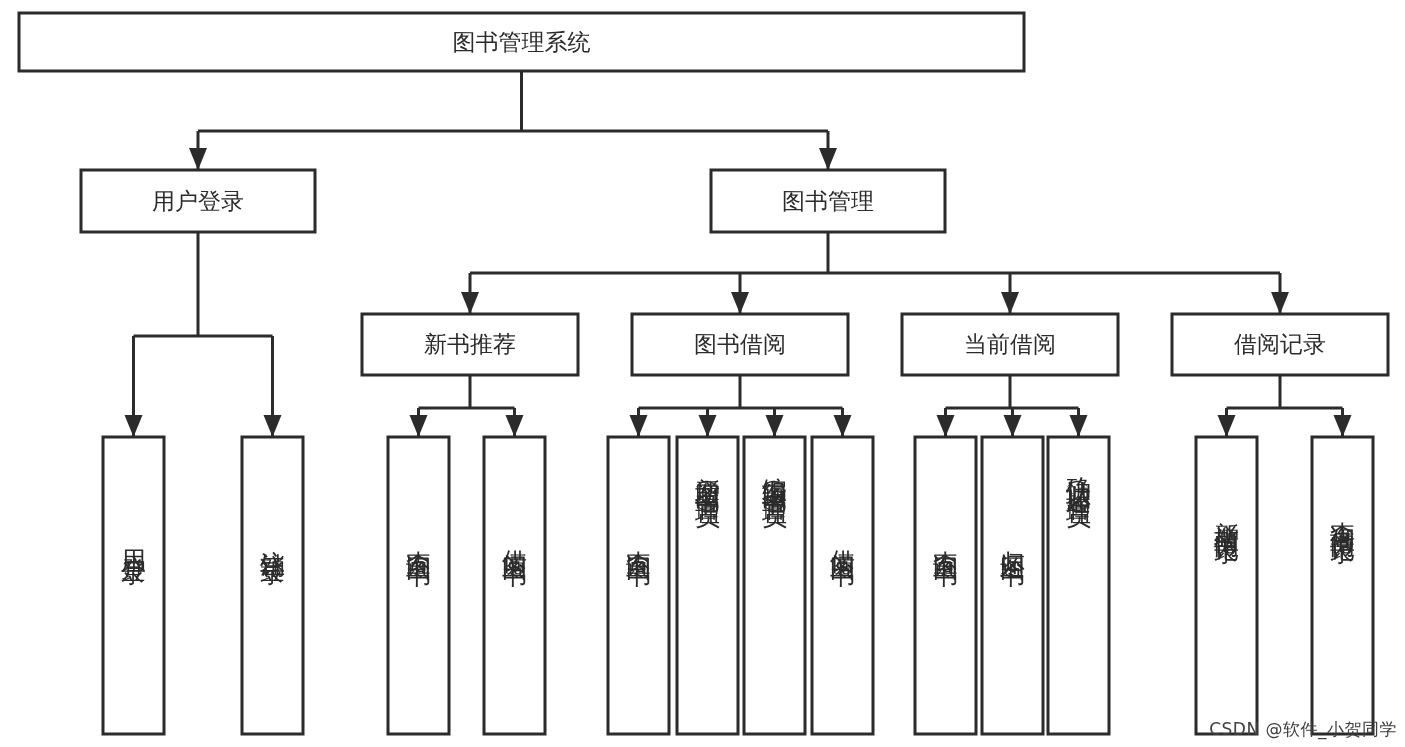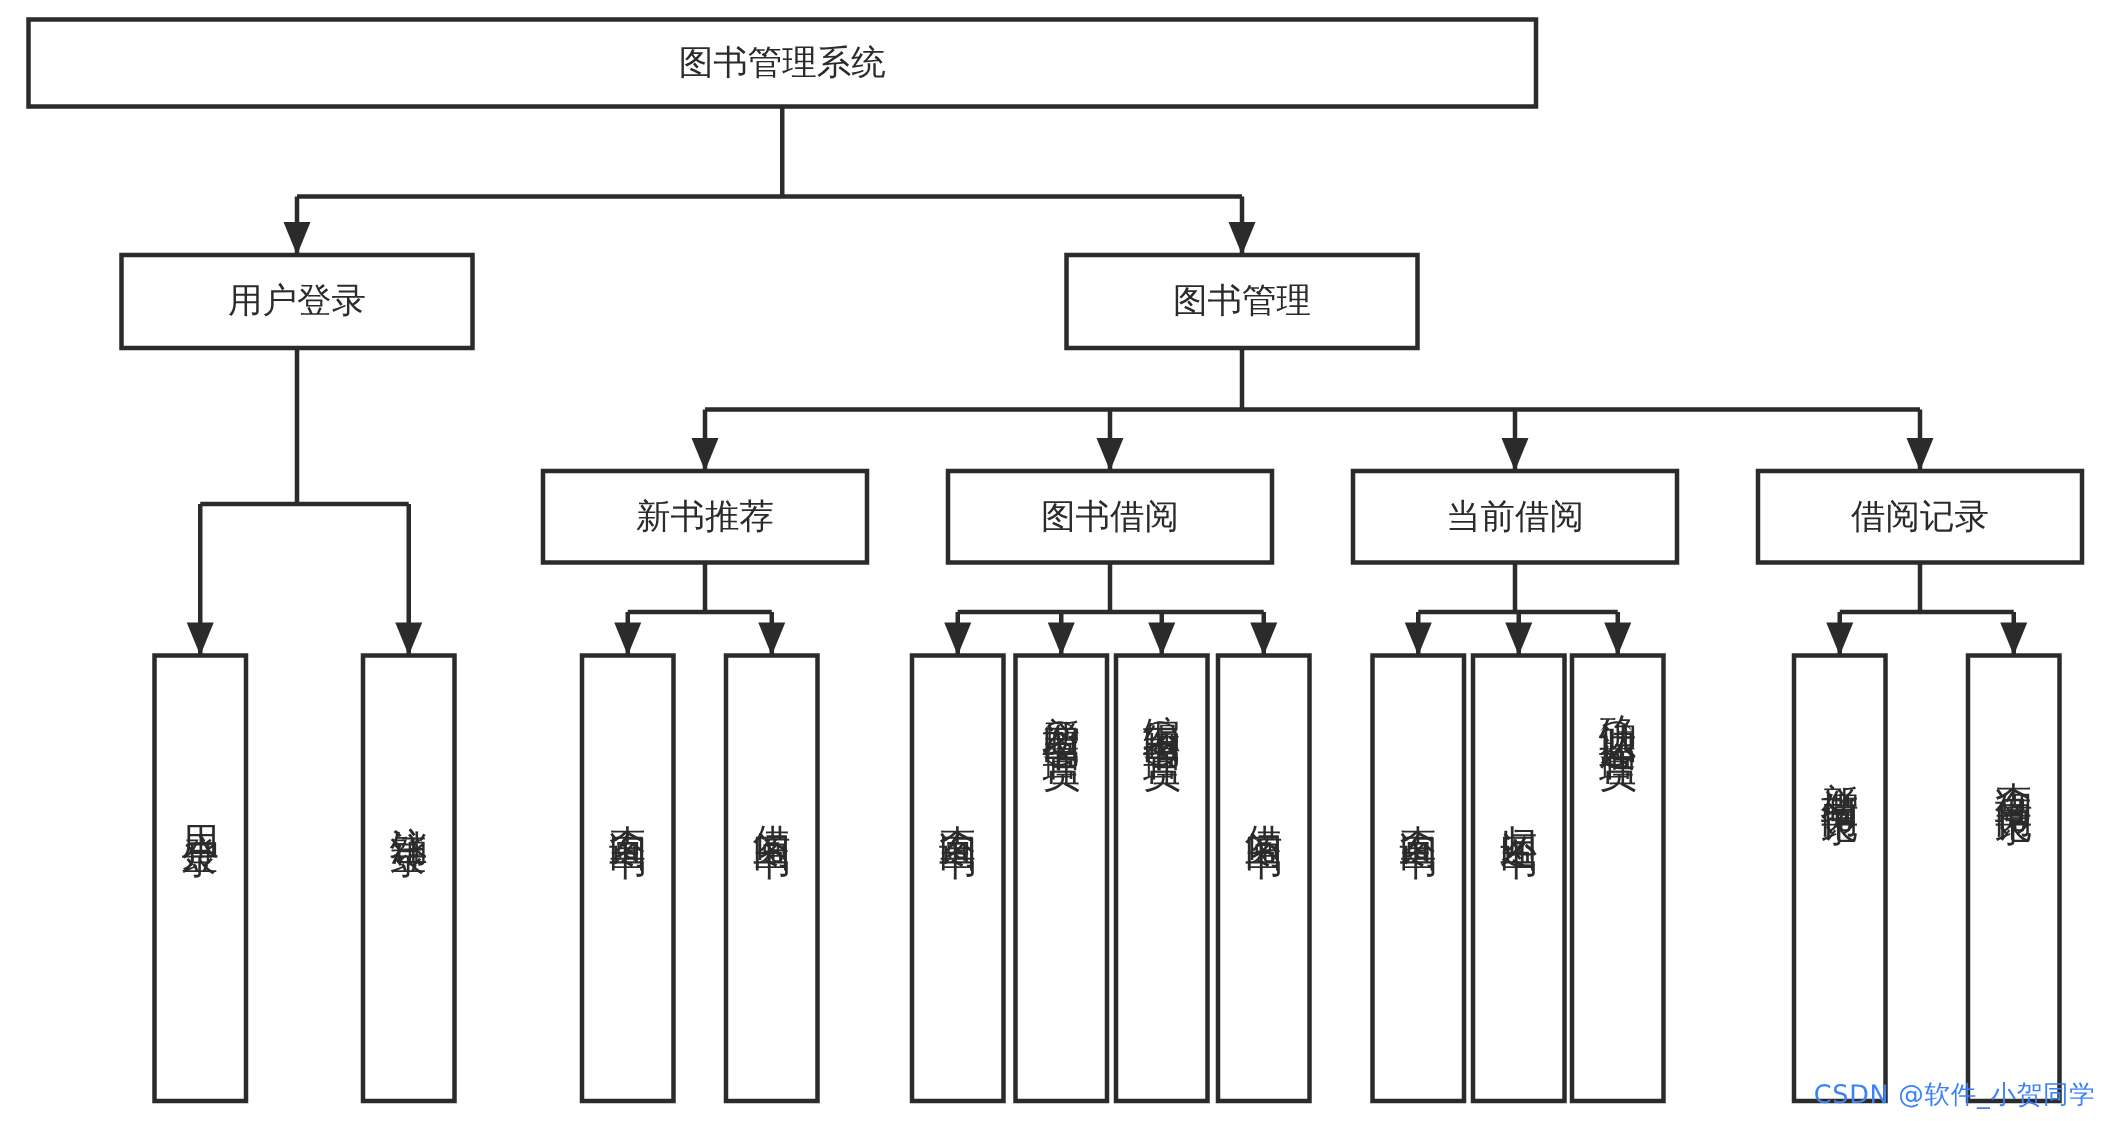--- a/index.html
+++ b/index.html
@@ -64,21 +64,21 @@
     letter-spacing: 4px;
     color: #2b2b2b;
     white-space: nowrap;
   }
   .watermark {
     position: absolute;
     right: 8px;
     bottom: 6px;
     font-family: "DejaVu Sans", "Liberation Sans", sans-serif;
     font-size: 17px;
-    color: #3b82f6;
+    color: #404040;
     letter-spacing: 0.5px;
     white-space: nowrap;
   }
 </style>
 </head>
 <body>
 
 <div id="diagram-root">
   <svg class="diagram-canvas" viewBox="0 0 1405 747">
     <g id="connector-layer">

